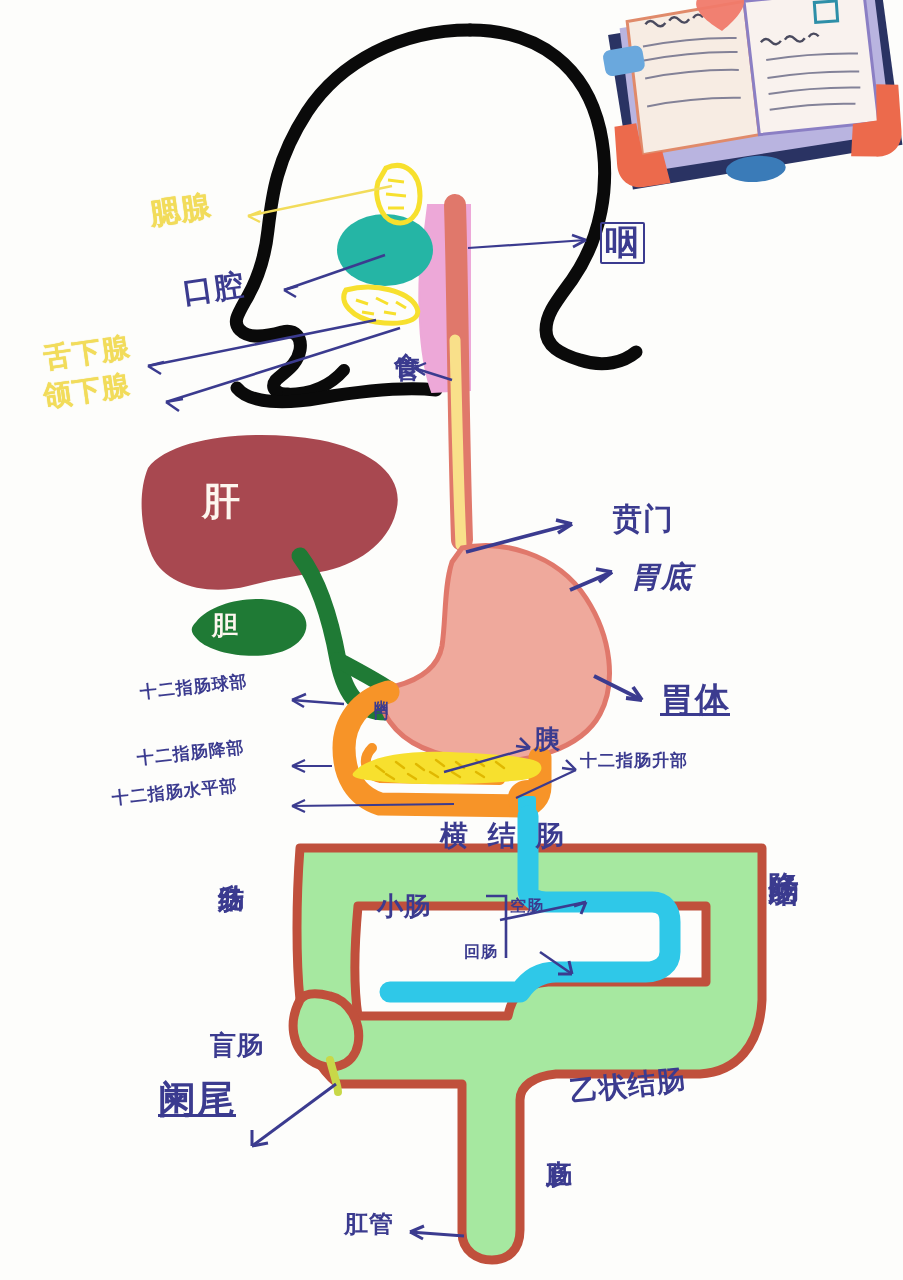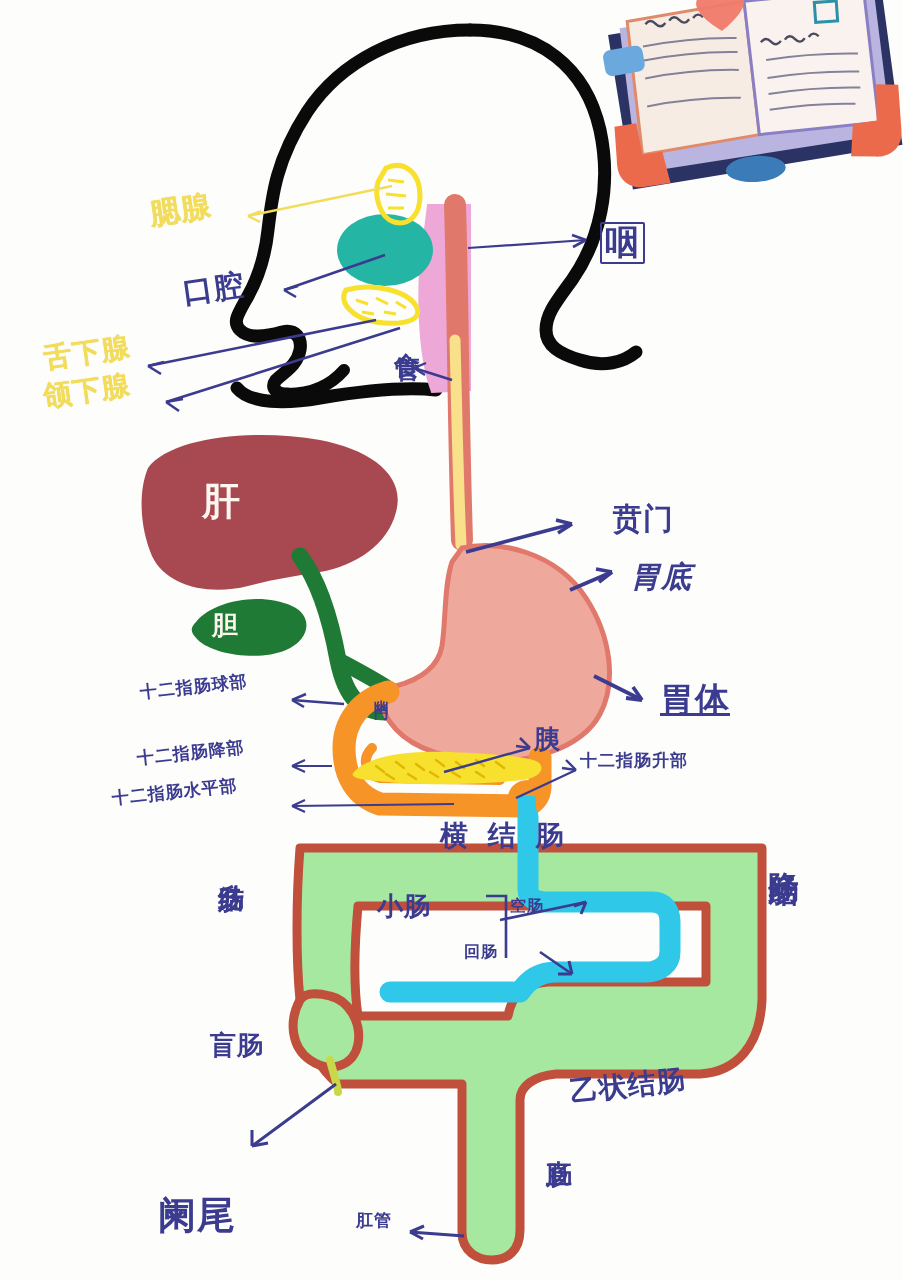--- a/index.html
+++ b/index.html
@@ -21,21 +21,21 @@
     line-height:1.02;
     letter-spacing:1px;
     pointer-events:auto;
   }
   .navy   { color:#3b3b8f; }
   .yellow { color:#f2dc5a; text-shadow:0 0 1px #e8d34a; }
   .white  { color:#fdf6ef; }
   .s15 { font-size:15px; }
   .s17 { font-size:17px; }
   .s21 { font-size:16px; }
-  .s24 { font-size:17px;margin-left:12px; }
+  .s24 { font-size:24px; }
   .s26 { font-size:26px; }
   .s28 { font-size:28px; }
   .s30 { font-size:30px; }
   .s34 { font-size:34px; }
   .s38 { font-size:38px; }
 
   .vert { writing-mode:vertical-rl; text-orientation:upright; letter-spacing:3px; }
   .rot  { transform:rotate(-8deg); transform-origin:left center; }
   .rot2 { transform:rotate(-6deg); transform-origin:left center; }
   .boxed {
@@ -329,21 +329,21 @@
 <div class="lbl navy s30 vert" style="left:768px; top:848px;">降结肠</div>
 
 <div class="lbl navy s26" style="left:377px; top:893px;">小肠</div>
 
 <div class="lbl navy s21" style="left:510px; top:898px;">空肠</div>
 
 <div class="lbl navy s21" style="left:464px; top:944px;">回肠</div>
 
 <div class="lbl navy s26" style="left:210px; top:1032px;">盲肠</div>
 
-<div class="lbl navy s38" style="left:158px; top:1196px;">阑尾</div>
+<div class="lbl navy s38" style="left:158px; top:1080px;text-decoration:underline;">阑尾</div>
 
 <div class="lbl navy s28 rot2" style="left:570px; top:1078px;">乙状结肠</div>
 
 <div class="lbl navy s26 vert" style="left:546px; top:1140px;">直肠</div>
 
 <div class="lbl navy s24" style="left:344px; top:1212px;">肛管</div>
 
 </div>
 
 </body></html>

